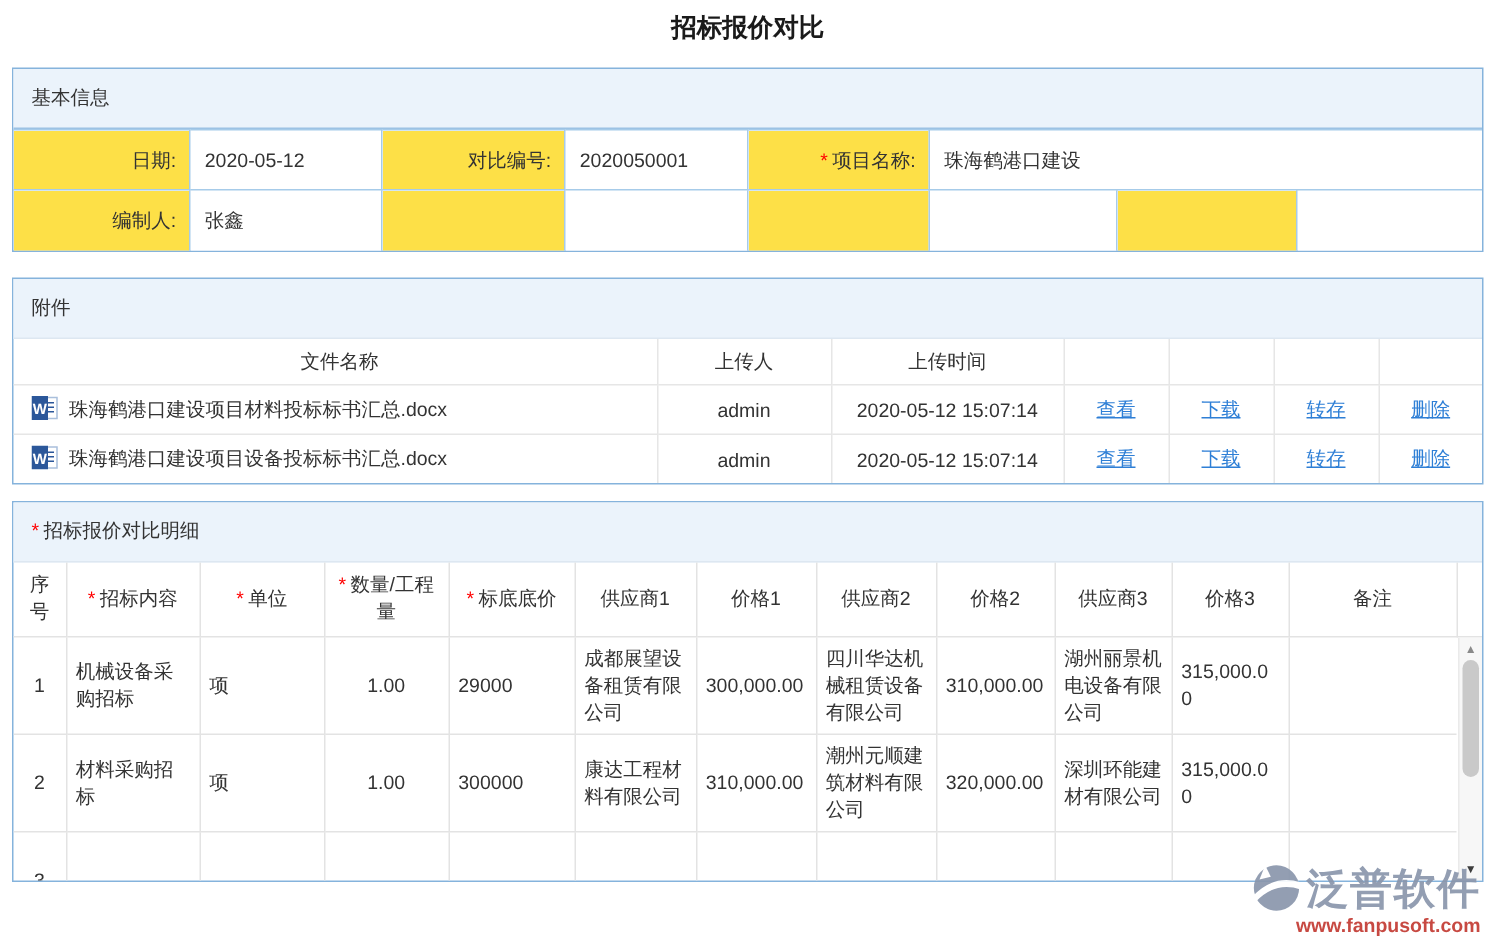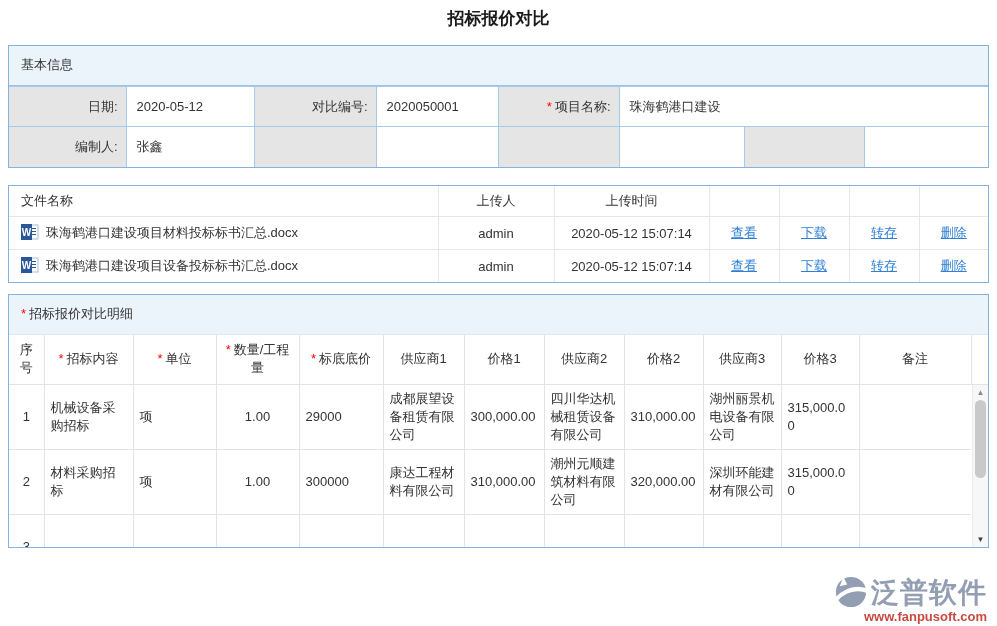--- a/index.html
+++ b/index.html
@@ -42,38 +42,38 @@
   
   .binfo td {
     border: 1px solid #A6CBE9;
     height: 40px;
     padding: 2px 8px;
     overflow: hidden;
   }
   .binfo tr td:first-child { border-left: 0; }
   .binfo tr td:last-child { border-right: 0; }
   .binfo tr:last-child td { border-bottom: 0; }
-  .binfo td.lbl { background: #e5e5e5; text-align: right; }
+  .binfo td.lbl { background: #fde047; text-align: right; }
   .binfo td.val { background: #fff; text-align: left; padding-left: 10px; }
 
   
   .attach th, .attach td {
     border: 1px solid #E6E6E6;
     text-align: center;
     font-weight: normal;
     padding: 2px 6px;
     overflow: hidden;
     white-space: nowrap;
   }
   .attach tr th:first-child, .attach tr td:first-child { border-left: 0; }
   .attach tr th:last-child, .attach tr td:last-child { border-right: 0; }
   .attach tr:first-child th { border-top: 0; height: 31px; }
   .attach tr:last-child td { border-bottom: 0; }
   .attach td { height: 32px; }
-  .attach .tl { text-align: left; padding-left: 12px; margin-top: 10px; }
+  .attach .tl { text-align: center; padding-left: 12px; margin-top: 10px; }
   .fname { display: flex; align-items: center; gap: 7px; height: 28px; }
   a.lnk { color: #2E7FD6; text-decoration: underline; cursor: pointer; }
 
   
   .dt th, .dt td {
     border: 1px solid #E3E3E3;
     font-weight: normal;
     padding: 3px 6px;
     vertical-align: middle;
     overflow: hidden;
@@ -146,20 +146,21 @@
       <td class="lbl"></td>
       <td class="val"></td>
       <td class="lbl"></td>
       <td class="val"></td>
     </tr>
   </tbody>
     </table>
 </section>
 
 <section class="panel" style="margin-top:17px;">
+  <div class="sec-hd gray-line">附件</div>
   <table class="attach">
     <colgroup>
       <col style="width:429px">
         <col style="width:116px">
         <col style="width:155px">
       <col style="width:70px">
         <col style="width:70px">
         <col style="width:70px">
         <col style="width:69px">
     </colgroup>

